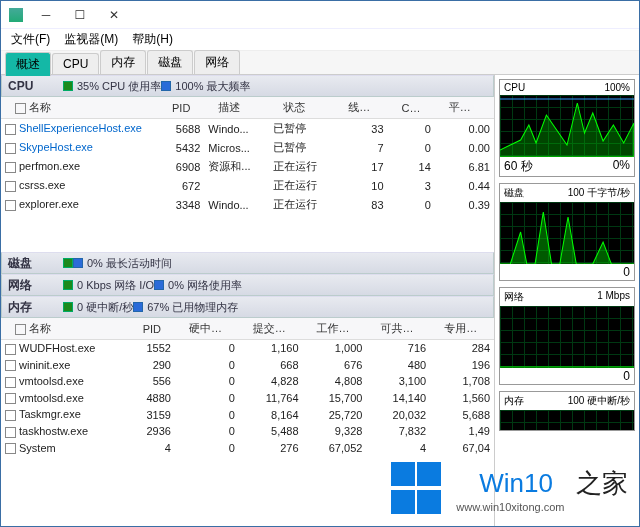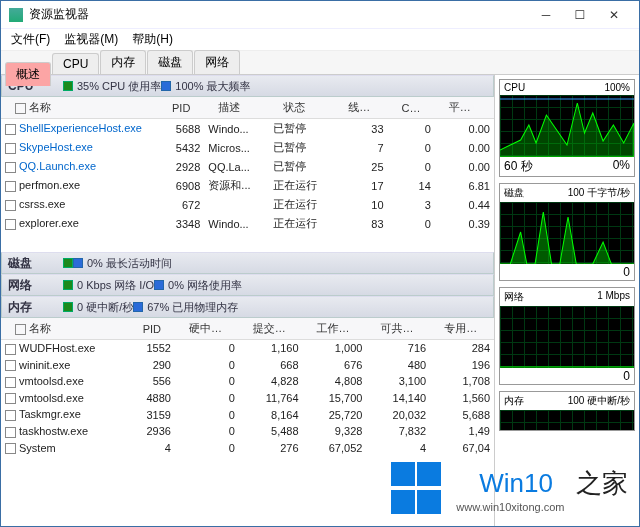--- a/index.html
+++ b/index.html
@@ -7,21 +7,21 @@
 .window { border: 1px solid #3a6ea5; width: 640px; height: 527px; background: #fff; display: flex; flex-direction: column; }
 .titlebar { height: 28px; display: flex; align-items: center; padding: 0 8px; background: #fff; border-bottom: 1px solid #eef; }
 .titlebar .title { flex: 1; font-size: 12px; color: #000; }
 .titlebar .icon { width: 14px; height: 14px; margin-right: 6px; display: inline-block; background: linear-gradient(#4a9, #2a7); }
 .winbtns { display: flex; }
 .winbtn { width: 34px; height: 22px; display: flex; align-items: center; justify-content: center; color: #333; font-size: 12px; cursor: pointer; }
 .menubar { height: 22px; display: flex; align-items: center; padding: 0 6px; gap: 6px; font-size: 12px; background: #fff; border-bottom: 1px solid #eee; }
 .menubar span { padding: 2px 4px; cursor: pointer; }
 .tabs { height: 24px; display: flex; align-items: flex-end; padding: 0 4px; background: #f6f6f6; border-bottom: 1px solid #ccc; font-size: 12px; }
 .tab { padding: 3px 10px; border: 1px solid #ccc; border-bottom: none; background: #eee; margin-right: 1px; border-radius: 3px 3px 0 0; cursor: pointer; }
-.tab.active { background: #fca5a5; position: relative; top: 12px; }
+.tab.active { background: #14b8a6; position: relative; top: 2px; }
 .body { flex: 1; display: flex; overflow: hidden; }
 .left { flex: 1; overflow: hidden; display: flex; flex-direction: column; }
 .right { width: 145px; border-left: 1px solid #ccc; padding: 4px; background: #fff; overflow: hidden; }
 .section-hdr { display: flex; align-items: center; height: 22px; background: linear-gradient(#e8eaf0, #d6dae4); border: 1px solid #bcc; border-top-color:#dde; padding: 0 6px; font-size: 12px; font-weight: bold; color: #334; }
 .section-hdr .lbl { width: 55px; }
 .section-hdr .meter { display: flex; align-items: center; gap: 4px; font-weight: normal; font-size: 11px; }
 .section-hdr .sq { width: 10px; height: 10px; display: inline-block; }
 .section-hdr .sq.green { background: #1c8a1c; border:1px solid #0a6; }
 .section-hdr .sq.blue { background: #2a6bd8; border:1px solid #26a; }
 .table { width: 100%; border-collapse: collapse; table-layout: fixed; }
@@ -43,21 +43,20 @@
 .wm-text { font-family: "Microsoft YaHei"; }
 .wm-text .t1 { font-size: 26px; color: #0a7be0; font-weight: 400; margin-left: 23px; }
 .wm-text .t2 { font-size: 11px; color: #555; }
 </style>
 </head>
 <body>
 
 <div class="window">
   <div class="titlebar">
     <span class="icon"></span>
-    <span class="title">资源监视器</span>
     <div class="winbtns">
       <div class="winbtn">─</div>
       <div class="winbtn">☐</div>
       <div class="winbtn close">✕</div>
     </div>
   </div>
   <div class="menubar">
     <span>文件(F)</span>
     <span>监视器(M)</span>
     <span>帮助(H)</span>
@@ -118,29 +117,20 @@
               <tr>
                 <td><span class="cb"></span><span class="link">SkypeHost.exe</span></td>
                 <td class="num link">5432</td>
                 <td class="link">Micros...</td>
                 <td class="link">已暂停</td>
                 <td class="num link">7</td>
                 <td class="num link">0</td>
                 <td class="num link">0.00</td>
               </tr>
               <tr>
-                <td><span class="cb"></span><span class="link">QQ.Launch.exe</span></td>
-                <td class="num link">2928</td>
-                <td class="link">QQ.La...</td>
-                <td class="link">已暂停</td>
-                <td class="num link">25</td>
-                <td class="num link">0</td>
-                <td class="num link">0.00</td>
-              </tr>
-              <tr>
                 <td><span class="cb"></span><span class="">perfmon.exe</span></td>
                 <td class="num ">6908</td>
                 <td class="">资源和...</td>
                 <td class="">正在运行</td>
                 <td class="num ">17</td>
                 <td class="num ">14</td>
                 <td class="num ">6.81</td>
               </tr>
               <tr>
                 <td><span class="cb"></span><span class="">csrss.exe</span></td>

